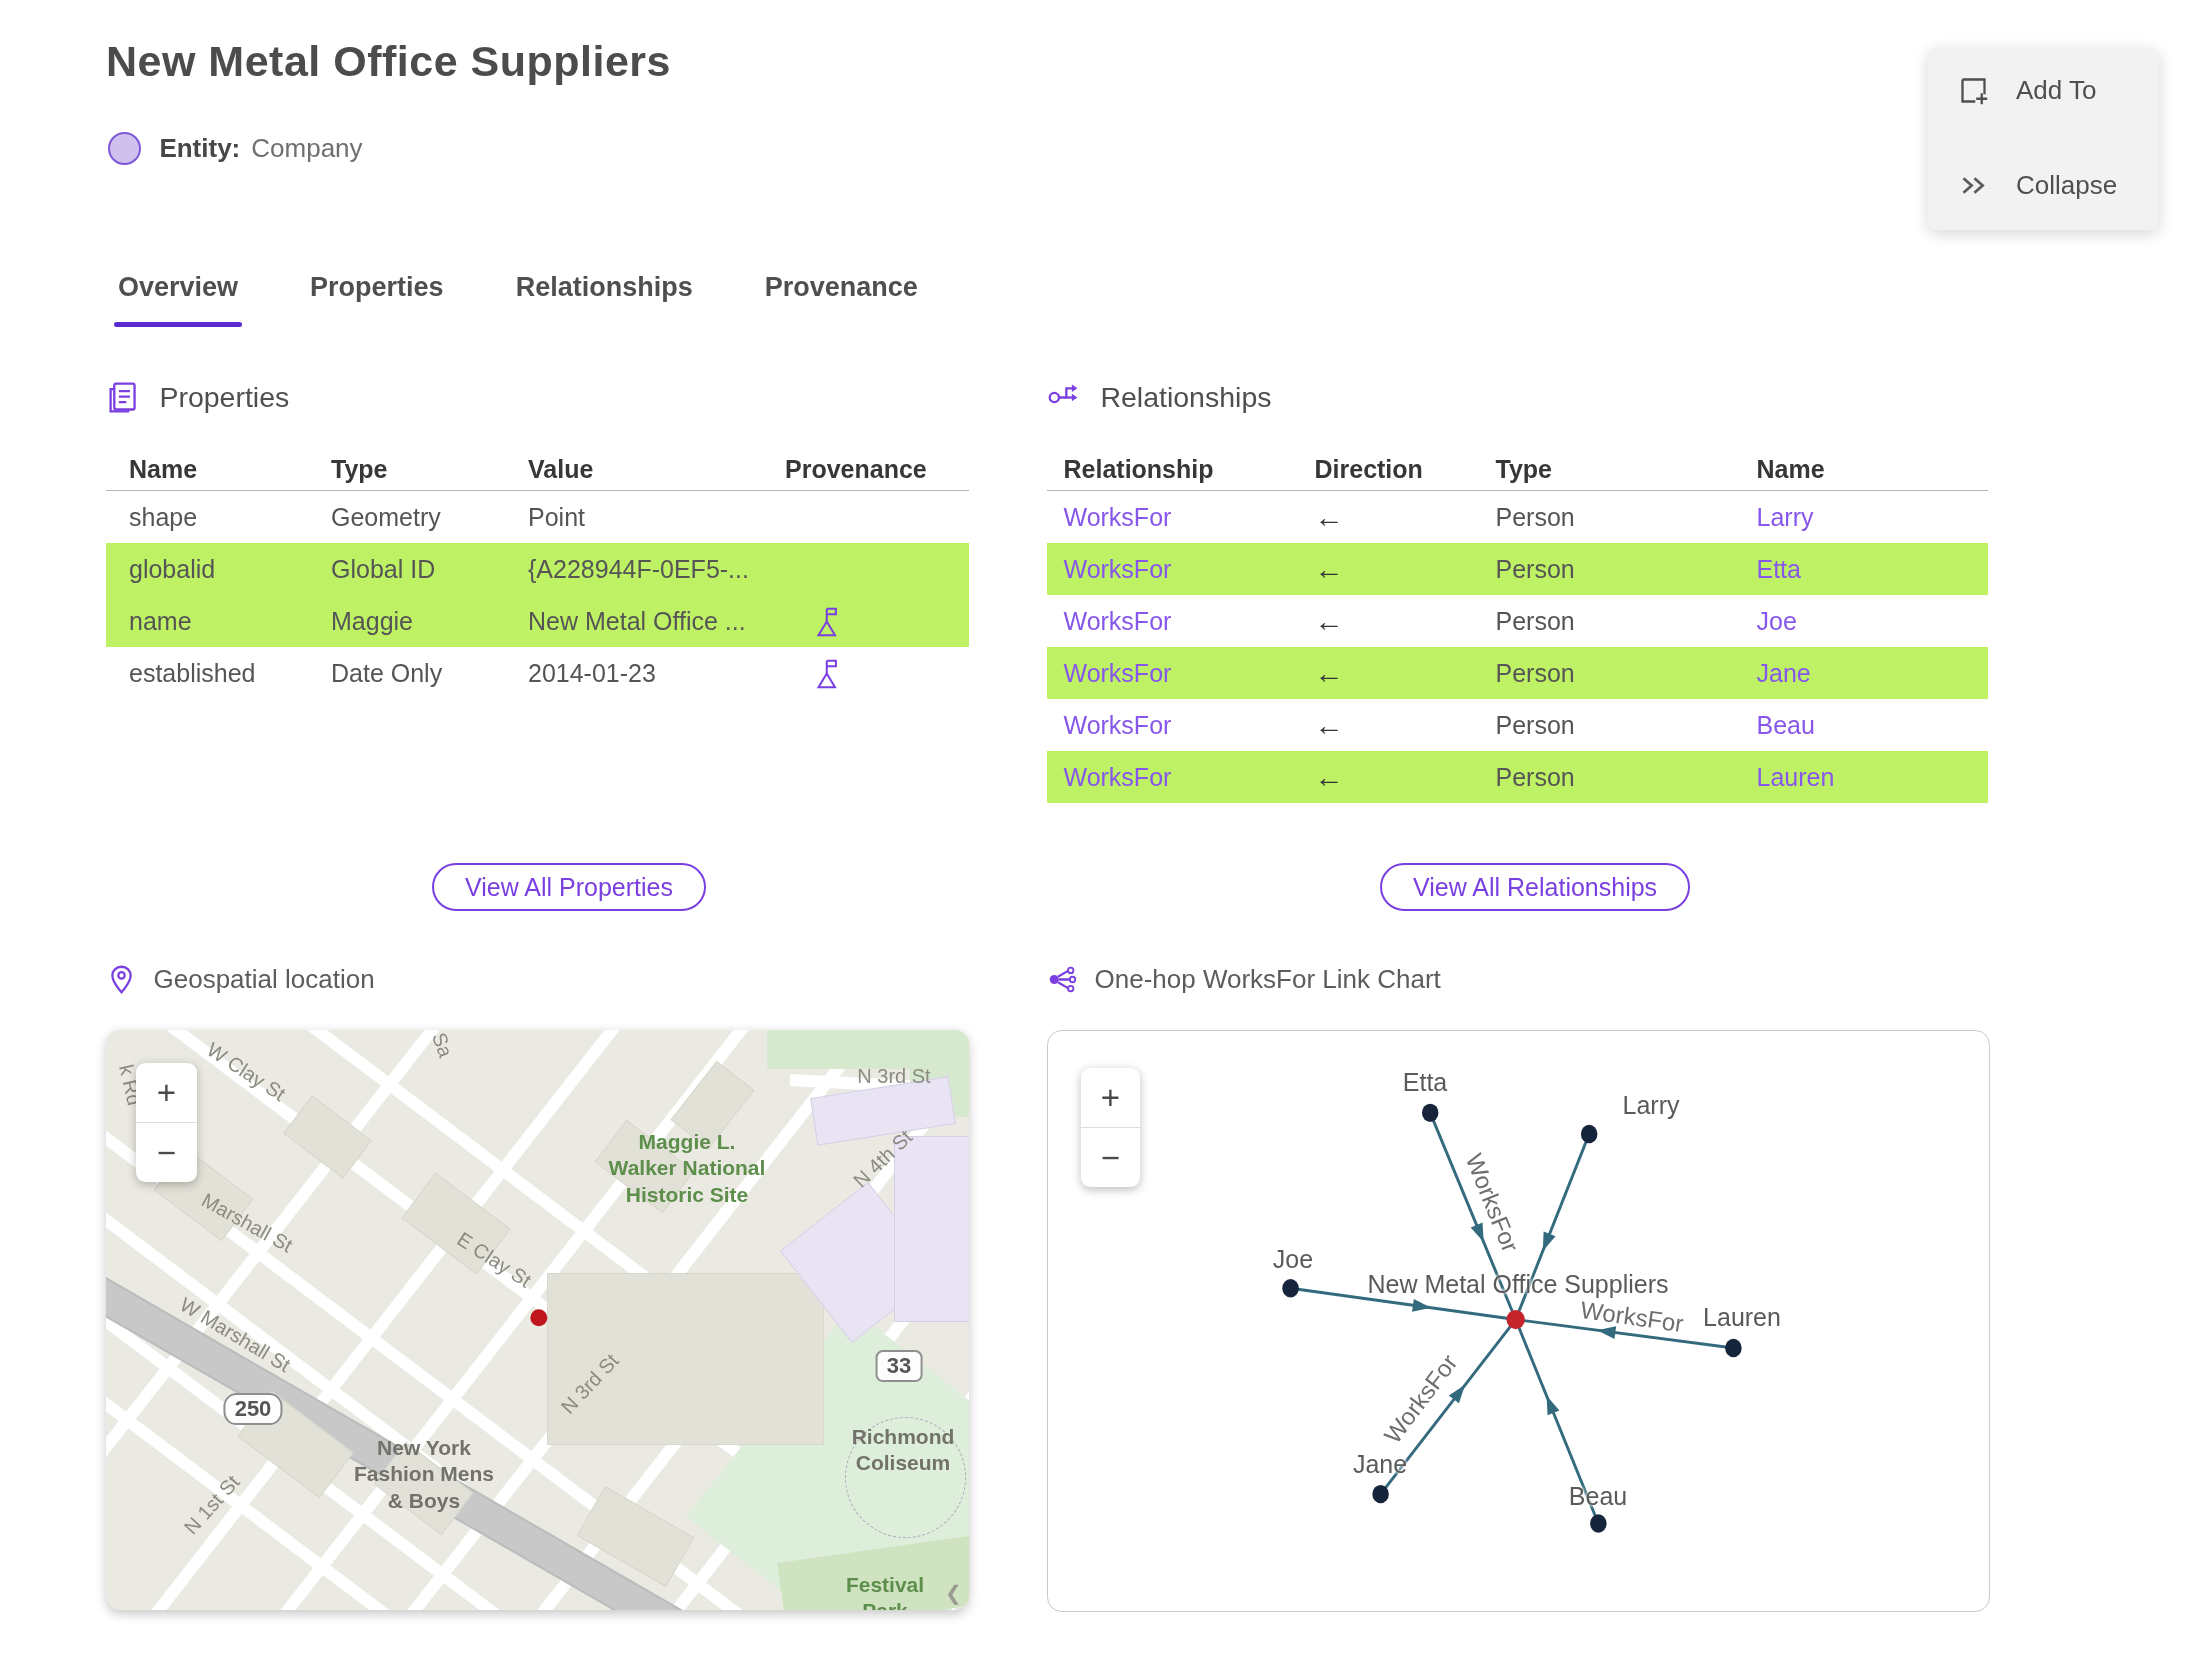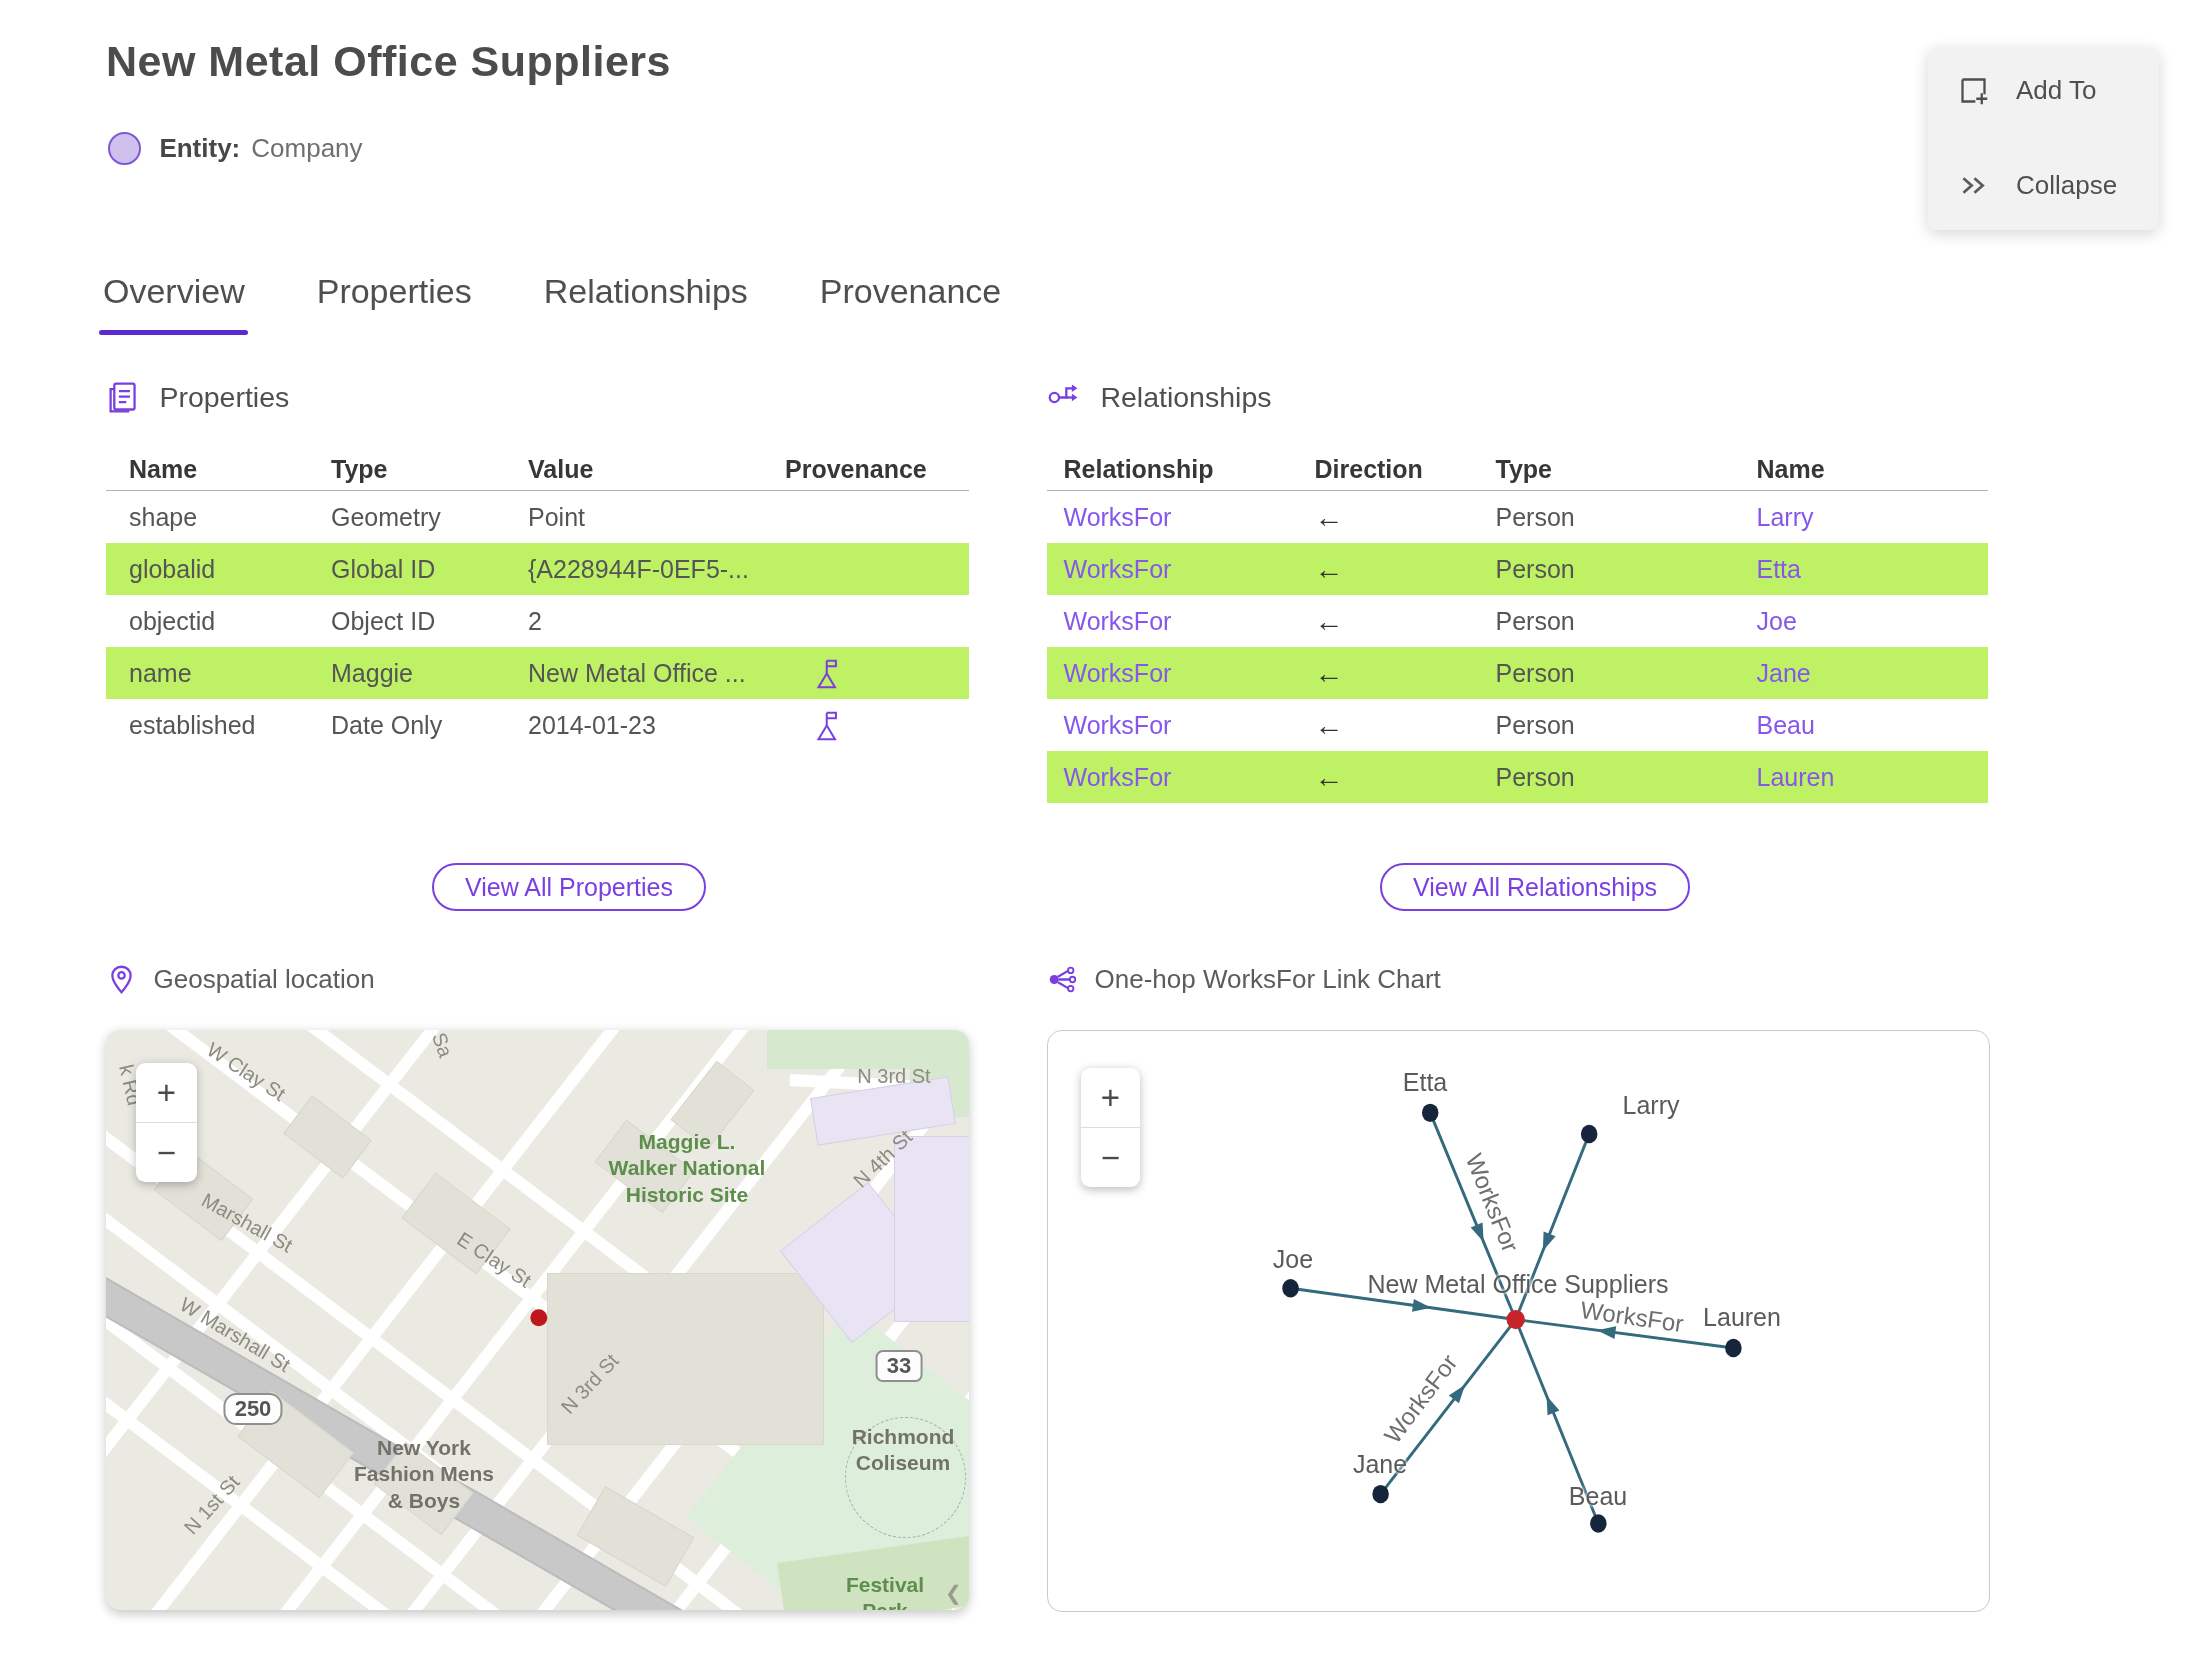--- a/index.html
+++ b/index.html
@@ -14,21 +14,21 @@
   .entity-type{font-size:26px;color:#6f6f6f;margin-left:11px;}
 
   .actions-card{position:absolute;left:1928px;top:48px;width:231px;height:182px;background:#f2f2f2;
         border-radius:9.2px;box-shadow:0 3.7px 14.7px rgba(0,0,0,.16);}
   .action-item{position:absolute;left:29px;display:flex;align-items:center;gap:26px;cursor:pointer;}
   .action-item.first{top:26px;}
   .action-item.second{top:121px;justify-content:space-between;}
   .action-label{font-size:26px;color:#4f4f4f;}
 
   
-  .tabs{position:absolute;left:103px;top:272px;display:flex;gap:72px;font-size:34px;color:#4f4f4f;}
+  .tabs{position:absolute;left:118px;top:272px;display:flex;gap:72px;font-size:27px;color:#4f4f4f;font-weight:bold;}
   .tab{position:relative;padding-bottom:24px;cursor:pointer;}
   .tab.active::after{content:"";position:absolute;left:-3.7px;right:-3.7px;bottom:0;height:4.6px;background:#5b2ad0;border-radius:2.8px;}
 
   
   .sec-head{position:absolute;display:flex;align-items:center;gap:18.4px;font-size:28.5px;color:#4f4f4f;}
   .sec-head.props{left:106px;top:380px;}
   .sec-head.rels{left:1047px;top:380px;}
   .sub-head{position:absolute;display:flex;align-items:center;gap:16.5px;font-size:26px;color:#5c5c5c;}
   .sub-head.geo{left:106px;top:964px;}
   .sub-head.hop{left:1047px;top:964px;}
@@ -150,26 +150,20 @@
         <div class="trow props">
           <div>shape</div>
           <div>Geometry</div>
           <div>Point</div>
           <div></div>
         </div>
         <div class="trow props alt">
           <div>globalid</div>
           <div>Global ID</div>
           <div>{A228944F-0EF5-...</div>
-          <div></div>
-        </div>
-        <div class="trow props">
-          <div>objectid</div>
-          <div>Object ID</div>
-          <div>2</div>
           <div></div>
         </div>
         <div class="trow props alt">
           <div>name</div>
           <div>Maggie</div>
           <div>New Metal Office ...</div>
           <div>
             <svg class="icon" width="27.5" height="33" viewBox="0 0 30 36" style="margin-left:27.5px">
               <path d="M15 4 V18" stroke="#7a3fe0" stroke-width="2.2" fill="none"></path>
               <path d="M15 4 H25 V10 H15" stroke="#7a3fe0" stroke-width="2.2" fill="none"></path>

